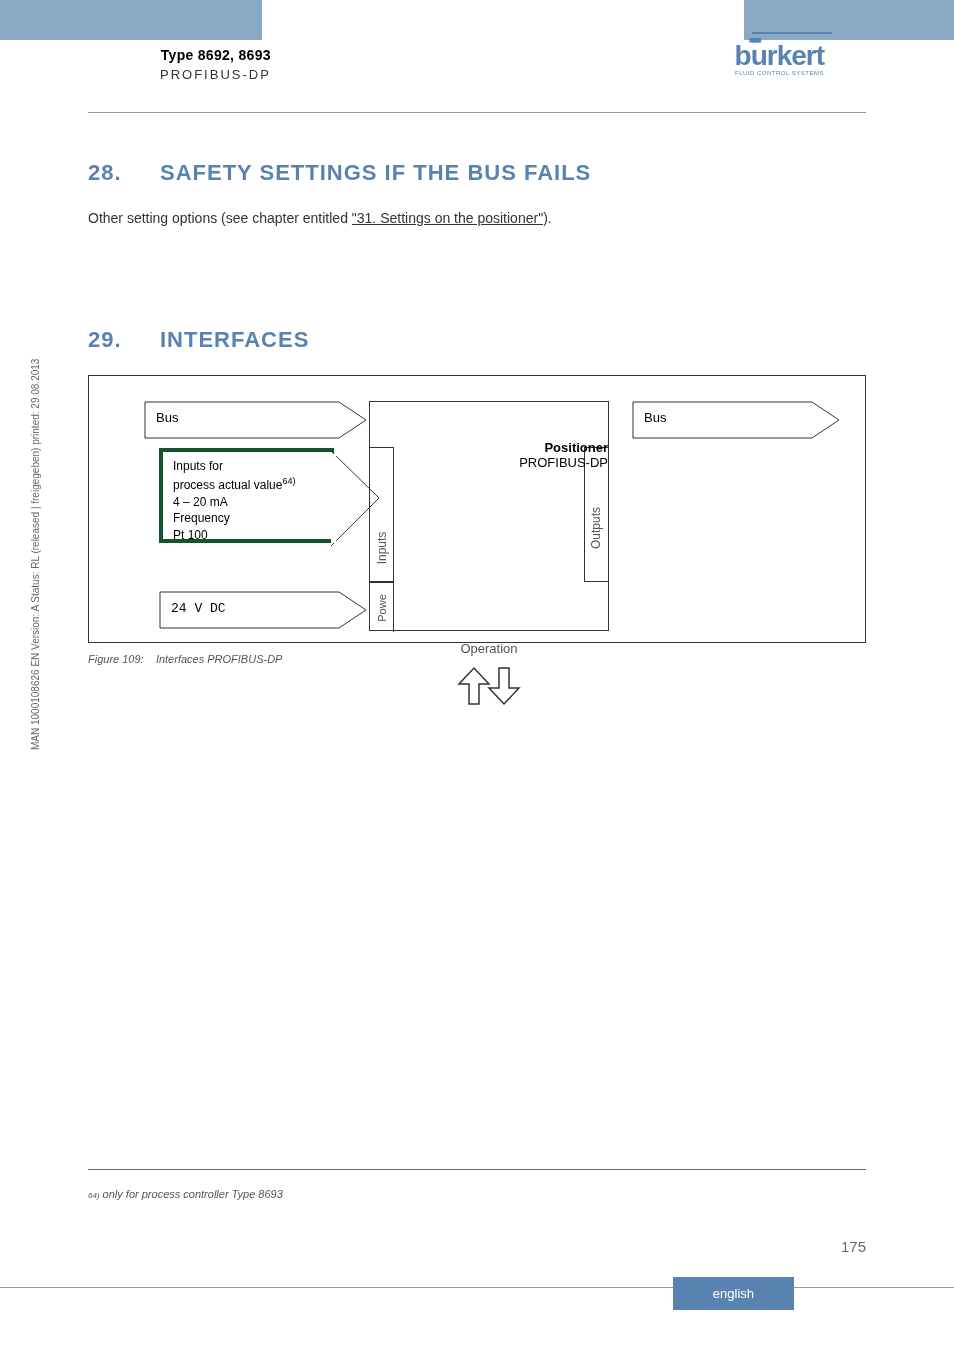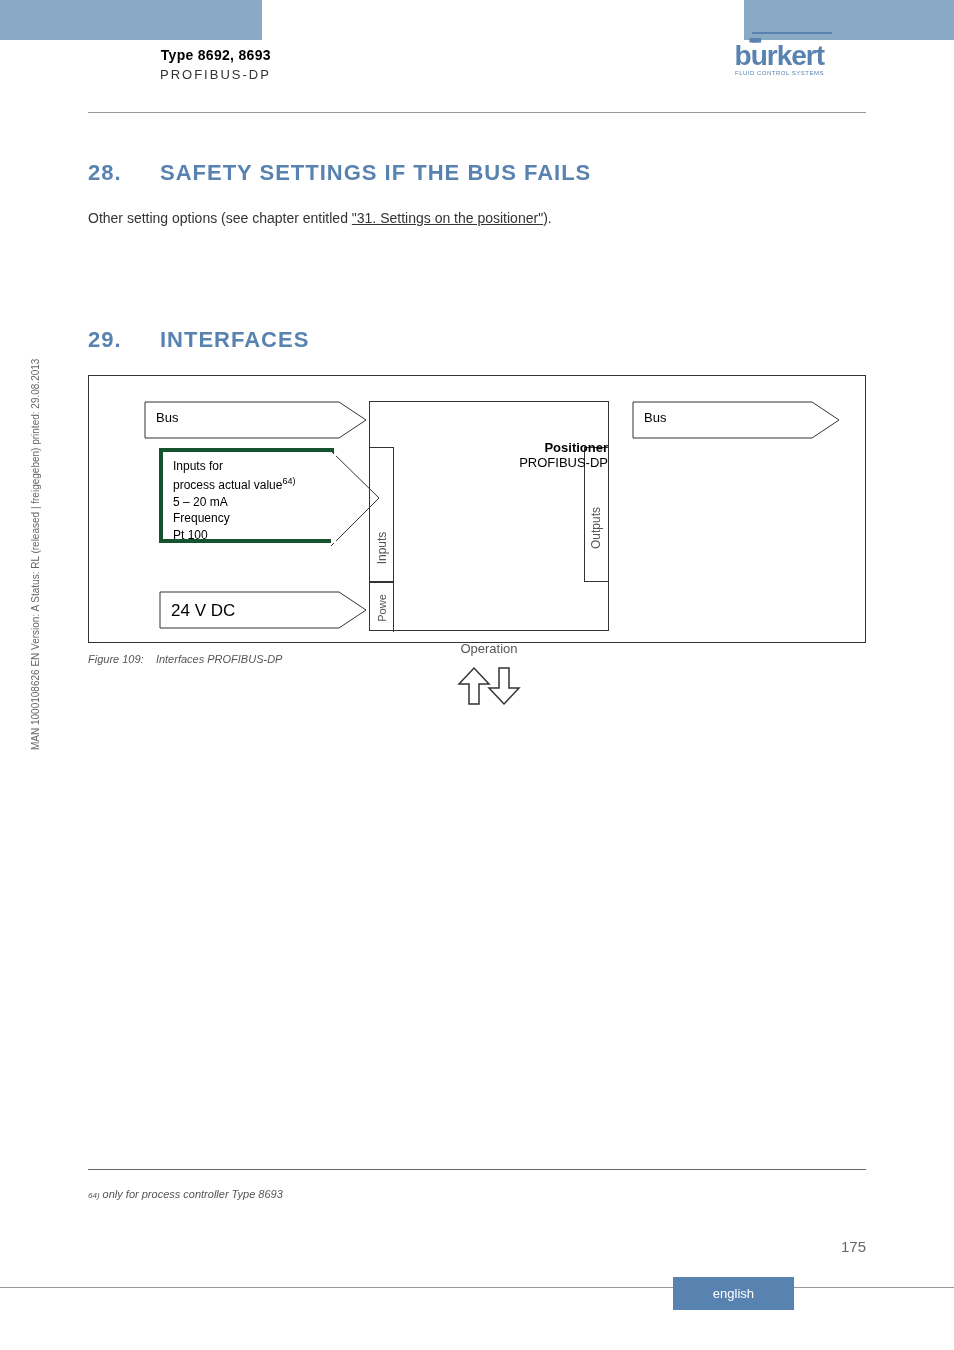--- a/index.html
+++ b/index.html
@@ -383,31 +383,31 @@
         </svg>
         <div style="position:absolute;top:9px;left:12px;font-size:13px;">Bus</div>
       </div>
 
       <div class="inputs-box">
         <svg width="50" height="95" style="position:absolute;right:-50px;top:-1px;">
           <path d="M 0 0 L 48 47 L 0 95" fill="white" stroke="#333" stroke-width="1"></path>
         </svg>
         <div>Inputs for</div>
         <div><span>process actual value</span><sup>64)</sup></div>
-        <div>5 – 20 mA</div>
+        <div>4 – 20 mA</div>
         <div>Frequency</div>
         <div>Pt 100</div>
       </div>
       <div style="position:absolute;top:70px;left:245px;width:2px;height:100px;background:white;"></div>
 
       <div class="dc-input">
         <svg width="210" height="38">
           <path d="M 1 1 L 180 1 L 207 19 L 180 37 L 1 37 Z" fill="white" stroke="#333" stroke-width="1"></path>
         </svg>
-        <div style="position:absolute;top:10px;left:12px;font-size:17px;">24 V DC</div>
+        <div style="position:absolute;top:10px;left:12px;font-size:13px;font-family:Liberation Mono, monospace;">24 V DC</div>
       </div>
 
       <div class="center-block">
         <div class="inputs-column">
           <div class="inputs-label">Inputs</div>
         </div>
         <div class="power-column">
           <div class="power-label">Powe</div>
         </div>
         <div class="outputs-column">

